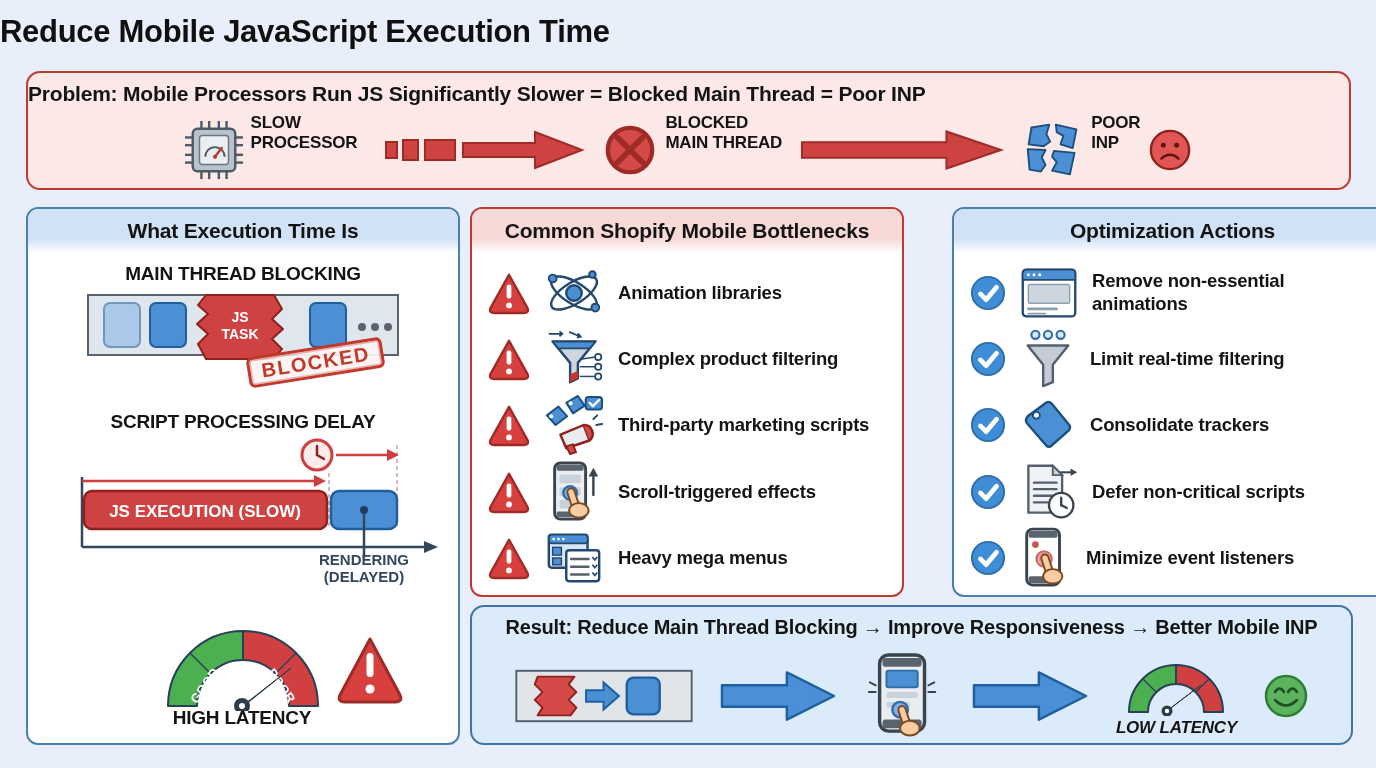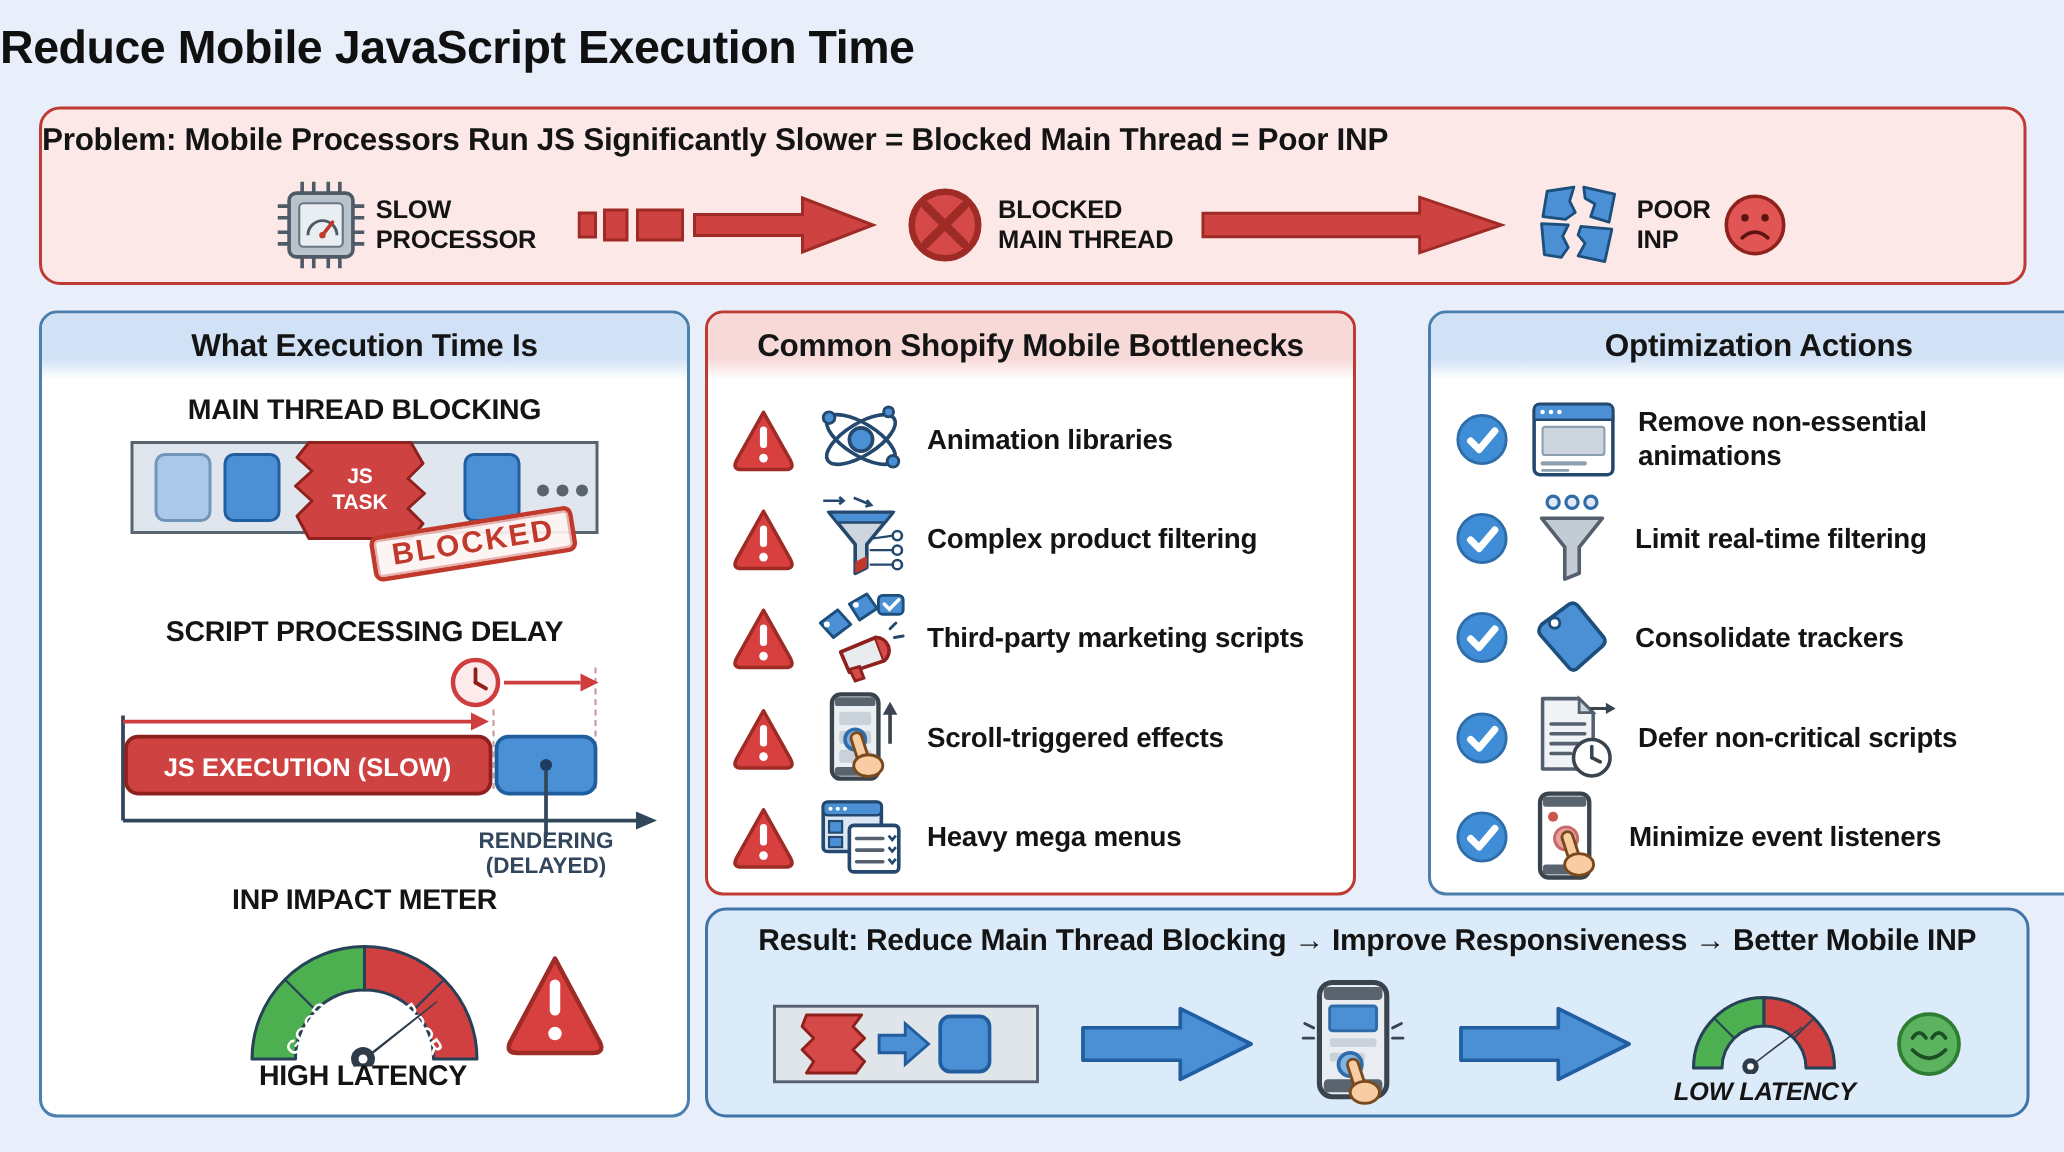--- a/index.html
+++ b/index.html
@@ -7,21 +7,21 @@
   body { font-family:"Liberation Sans", sans-serif; background:#e9effa; position:relative; overflow:hidden; color:#141414; }
   .abs { position:absolute; }
 
   #stage { position:relative; width:1376px; height:768px; background:#e9effa; }
 
   .page-title { top:14px; left:0; width:1376px; text-align:left; font-size:31px; font-weight:700; letter-spacing:-0.3px; color:#101010; }
 
   
   .problem { left:26px; top:71px; width:1325px; height:119px; background:#fbe8e7; border:2.5px solid #bf3a33; border-radius:14px; }
   .problem-heading { top:9px; left:0; width:100%; font-size:21px; font-weight:700; letter-spacing:-0.2px; }
-  .problem-row { top:40px; left:0; width:100%; height:74px; display:flex; align-items:center; justify-content:center; gap:8px; }
+  .problem-row { top:40px; left:0; width:100%; height:74px; display:flex; justify-content:center; gap:8px; }
   .icon-label { font-size:17px; font-weight:700; line-height:1.2; letter-spacing:-0.2px; }
 
   
   .col { background:#ffffff; border-radius:12px; overflow:hidden; }
   .col-blue { border:2px solid #4b7fae; }
   .col-red  { border:2px solid #bf3a33; }
   .col-exec { left:26px;  top:207px; width:434px; height:538px; }
   .col-bott { left:470px; top:207px; width:434px; height:390px; }
   .col-act  { left:912px; top:207px; width:441px; height:390px;margin-left:40px; }
   .col-header { top:0; left:0; width:100%; height:44px; display:flex; align-items:center; justify-content:center; font-size:21px; font-weight:700; letter-spacing:-0.2px; }
@@ -170,21 +170,20 @@
       <text class="svgt" x="157" y="80" font-size="17" fill="#ffffff" text-anchor="middle">JS EXECUTION (SLOW)</text>
       <rect x="283" y="54" width="66" height="38" rx="8" fill="#4b90d5" stroke="#205e9f" stroke-width="2.5"></rect>
       <line x1="34" y1="110" x2="376" y2="110" stroke="#33475c" stroke-width="2.5"></line>
       <polygon points="376,104 390,110 376,116" fill="#33475c"></polygon>
       <circle cx="316" cy="73" r="4" fill="#1d3c5e"></circle>
       <line x1="316" y1="77" x2="316" y2="121" stroke="#33475c" stroke-width="2.5"></line>
       <text class="svgt" x="316" y="128" font-size="15" fill="#33475c" text-anchor="middle">RENDERING</text>
       <text class="svgt" x="316" y="145" font-size="15" fill="#33475c" text-anchor="middle">(DELAYED)</text>
     </svg>
 
-    <div class="abs sub-heading" style="top:381px">INP IMPACT METER</div>
     <svg class="abs" style="left:95px; top:402px" width="300" height="100" viewBox="0 0 300 100">
       <path d="M45 95 A75 75 0 0 1 120 20 L120 49 A46 46 0 0 0 74 95 Z" fill="#4caf50" stroke="#274156" stroke-width="2" stroke-linejoin="round"></path>
       <path d="M120 20 A75 75 0 0 1 195 95 L166 95 A46 46 0 0 0 120 49 Z" fill="#d04040" stroke="#274156" stroke-width="2" stroke-linejoin="round"></path>
       <line x1="87.5" y1="62.5" x2="67" y2="42" stroke="#274156" stroke-width="1.5"></line>
       <line x1="152.5" y1="62.5" x2="173" y2="42" stroke="#274156" stroke-width="1.5"></line>
       <text class="svgt" x="82" y="79" font-size="13" fill="#ffffff" text-anchor="middle" transform="rotate(-55 82 75)">GOOD</text>
       <text class="svgt" x="158" y="79" font-size="13" fill="#ffffff" text-anchor="middle" transform="rotate(55 158 75)">POOR</text>
       <polygon points="113,100 127,90 168,57" fill="#2e3c49" stroke="#2e3c49" stroke-linejoin="round"></polygon>
       <circle cx="119" cy="95" r="8" fill="#2e3c49"></circle>
         <circle cx="119" cy="95" r="3" fill="#ffffff"></circle>

